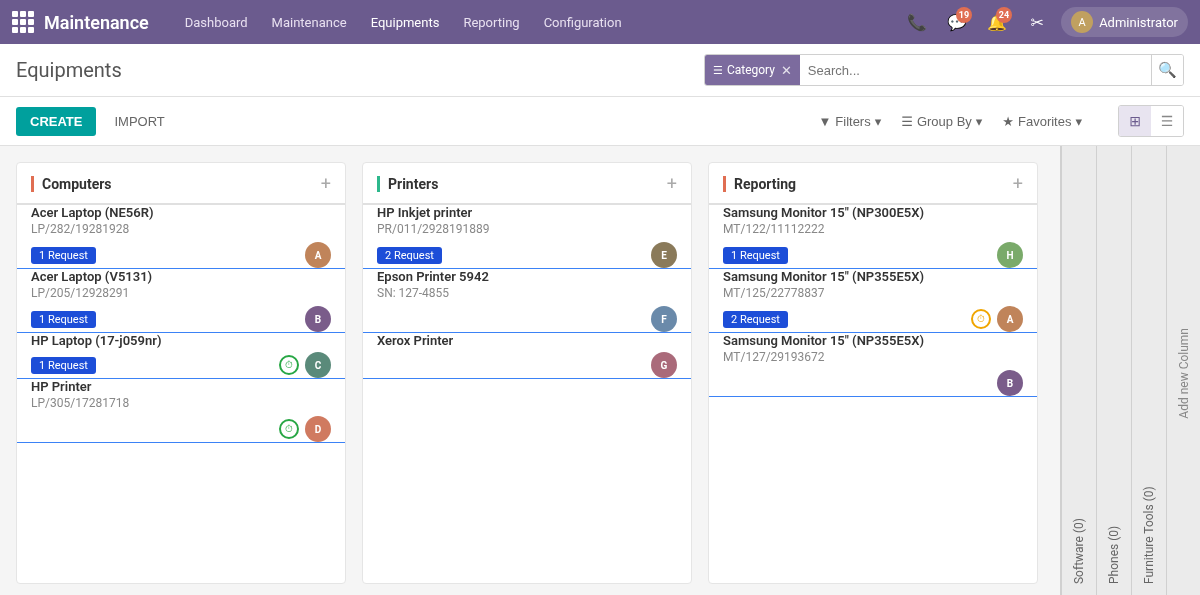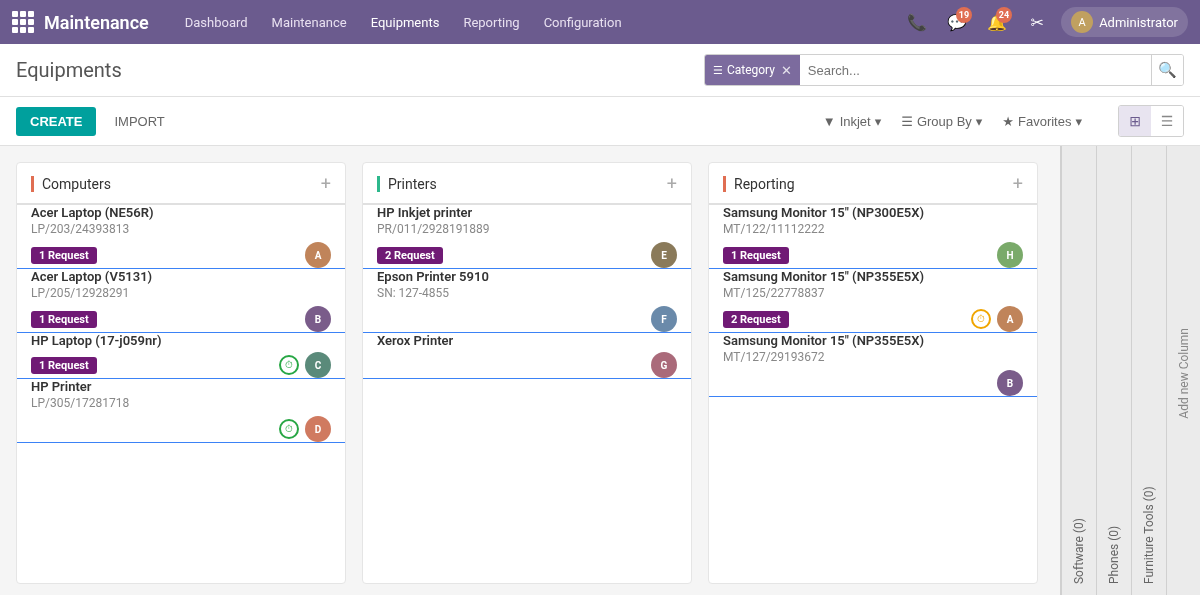--- a/index.html
+++ b/index.html
@@ -47,33 +47,33 @@
     .filter-btn { display: flex; align-items: center; gap: 4px; background: none; border: none; color: #666; font-size: 13px; cursor: pointer; padding: 4px 8px; }
     .view-toggles { display: flex; border: 1px solid #d0d0d0; border-radius: 3px; overflow: hidden; margin-left: 16px; }
     .view-btn { width: 32px; height: 30px; display: flex; align-items: center; justify-content: center; cursor: pointer; background: #fff; border: none; font-size: 14px; color: #888; }
     .view-btn.active { background: #e8e4f0; color: #6b5b8e; }
 
     
     .kanban-wrapper { display: flex; height: calc(595px - 44px - 53px - 44px); overflow: hidden; }
     .kanban-board { display: flex; gap: 0; overflow-x: auto; flex: 1; padding: 16px; background: #f5f5f5; }
     .kanban-col { background: #fff; border-radius: 4px; min-width: 330px; max-width: 330px; margin-right: 16px; border: 1px solid #e5e5e5; display: flex; flex-direction: column; max-height: 100%; overflow: hidden; }
     .kanban-col-header { display: flex; align-items: center; justify-content: space-between; padding: 12px 14px 10px 14px; border-bottom: 2px solid #e0e0e0; }
-    .col-title { font-size: 14px; font-weight: 400; color: #333; }
+    .col-title { font-size: 14px; font-weight: 700; color: #333; }
     .col-title.computers { border-left: 3px solid #e06e52; padding-left: 8px; }
     .col-title.printers { border-left: 3px solid #2db88c; padding-left: 8px; }
     .col-title.monitors { border-left: 3px solid #e06e52; padding-left: 8px; }
     .col-add { color: #aaa; font-size: 18px; cursor: pointer; line-height: 1; }
     .kanban-cards { overflow-y: auto; padding: 0; flex:1; }
     .kanban-card { border-bottom: 1px solid #3b82f6; padding: 0 14px; cursor: pointer; }
     .card-title { font-size: 13px; font-weight: 600; color: #333; margin-bottom: 2px; }
     .card-sub { font-size: 12px; color: #888; margin-bottom: 6px; }
     .card-footer { display: flex; align-items: center; justify-content: space-between; margin-top: 4px; }
     .card-left { display: flex; align-items: center; gap: 6px; }
     .card-right { display: flex; align-items: center; gap: 6px; }
-    .req-badge { background: #701a75; color: #fff; font-size: 11px; font-weight: 700; padding: 2px 8px; border-radius: 3px; }
+    .req-badge { background: #1d4ed8; color: #fff; font-size: 11px; font-weight: 400; padding: 2px 8px; border-radius: 3px; }
     .status-icon { width: 20px; height: 20px; border-radius: 50%; border: 2px solid #28a745; display: flex; align-items: center; justify-content: center; font-size: 10px; }
     .status-icon.orange { border-color: #f0a500; color: #f0a500; }
     .status-icon.green { border-color: #28a745; color: #28a745; }
     .avatar-circle { width: 26px; height: 26px; border-radius: 50%; overflow: hidden; background: #ccc; display: flex; align-items: center; justify-content: center; font-size: 10px; font-weight: 700; color: #fff; }
     
     .av1 { background: #c0845a; }
     .av2 { background: #7a5c8a; }
     .av3 { background: #5a8a7a; }
     .av4 { background: #d07a60; }
     .av5 { background: #8a7a5a; }
@@ -143,21 +143,21 @@
   </div>
 </div>
 
 <div class="toolbar">
   <button class="btn-create">CREATE</button>
   <button class="btn-import">IMPORT</button>
   <div class="toolbar-spacer"></div>
   <div class="toolbar-filter-group">
     <button class="filter-btn">
       <span>▼</span>
-      <span>Inkjet</span>
+      <span>Filters</span>
       <span>▾</span>
     </button>
     <button class="filter-btn">
       <span>☰</span>
       <span>Group By</span>
       <span>▾</span>
     </button>
     <button class="filter-btn">
       <span>★</span>
       <span>Favorites</span>
@@ -173,21 +173,21 @@
 <div class="kanban-wrapper">
   <div class="kanban-board" id="kanban-board">
       <div class="kanban-col">
         <div class="kanban-col-header">
           <span class="col-title computers">Computers</span>
           <span class="col-add">+</span>
         </div>
         <div class="kanban-cards">
           <div class="kanban-card">
             <div class="card-title">Acer Laptop (NE56R)</div>
-            <div class="card-sub">LP/203/24393813</div>
+            <div class="card-sub">LP/282/19281928</div>
             <div class="card-footer">
               <div class="card-left">
                 <span class="req-badge">1 Request</span>
               </div>
               <div class="card-right">
                 <div class="avatar-circle av1">A</div>
               </div>
             </div>
           </div>
           <div class="kanban-card">
@@ -239,21 +239,21 @@
             <div class="card-footer">
               <div class="card-left">
                 <span class="req-badge">2 Request</span>
               </div>
               <div class="card-right">
                 <div class="avatar-circle av5">E</div>
               </div>
             </div>
           </div>
           <div class="kanban-card">
-            <div class="card-title">Epson Printer 5910</div>
+            <div class="card-title">Epson Printer 5942</div>
             <div class="card-sub">SN: 127-4855</div>
             <div class="card-footer">
               <div class="card-left"></div>
               <div class="card-right">
                 <div style="width: 20px;"></div>
                 <div class="avatar-circle av6">F</div>
               </div>
             </div>
           </div>
           <div class="kanban-card">

